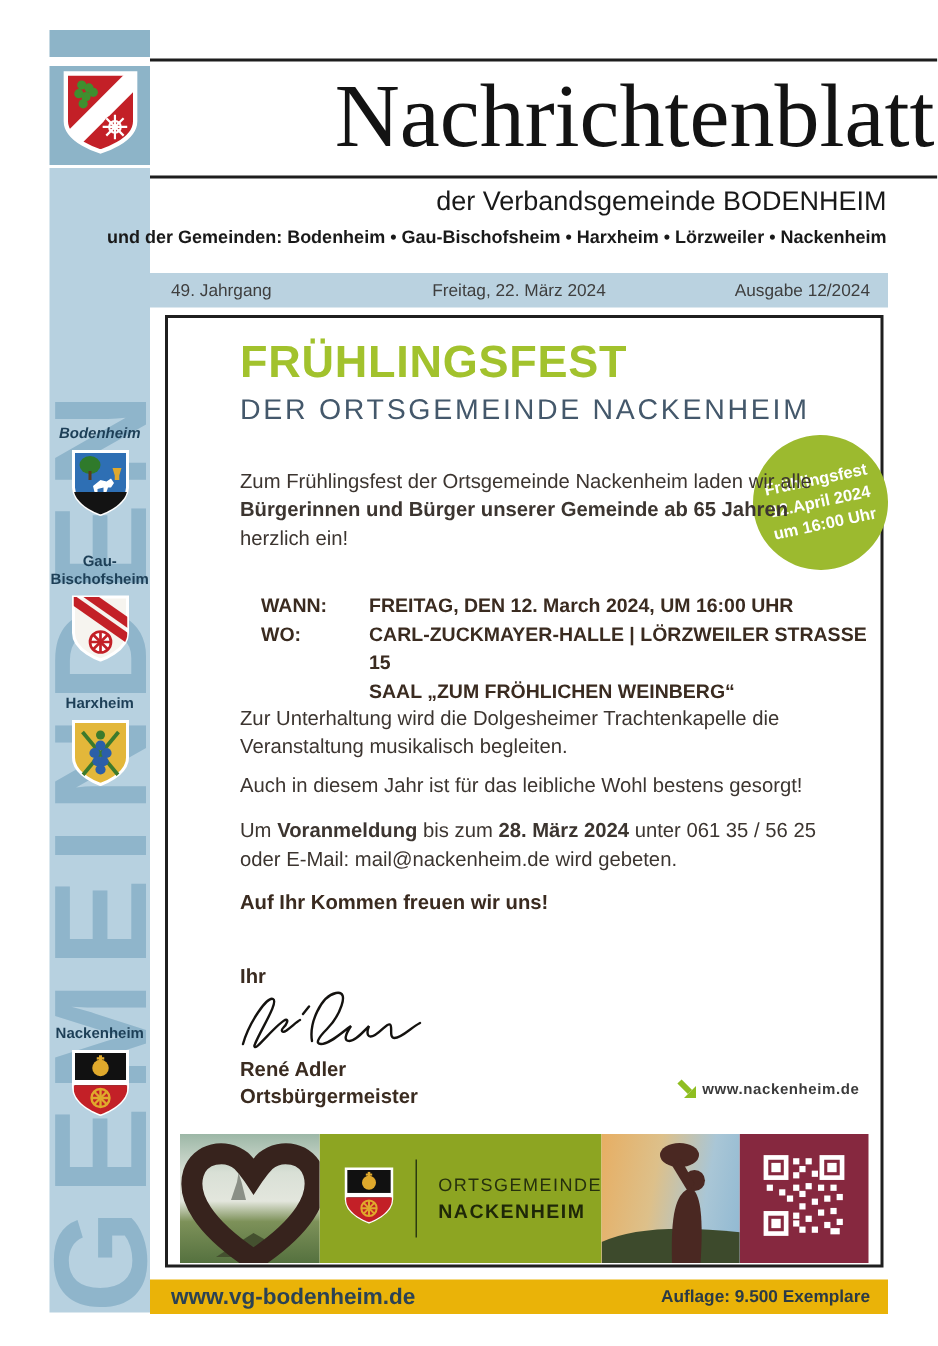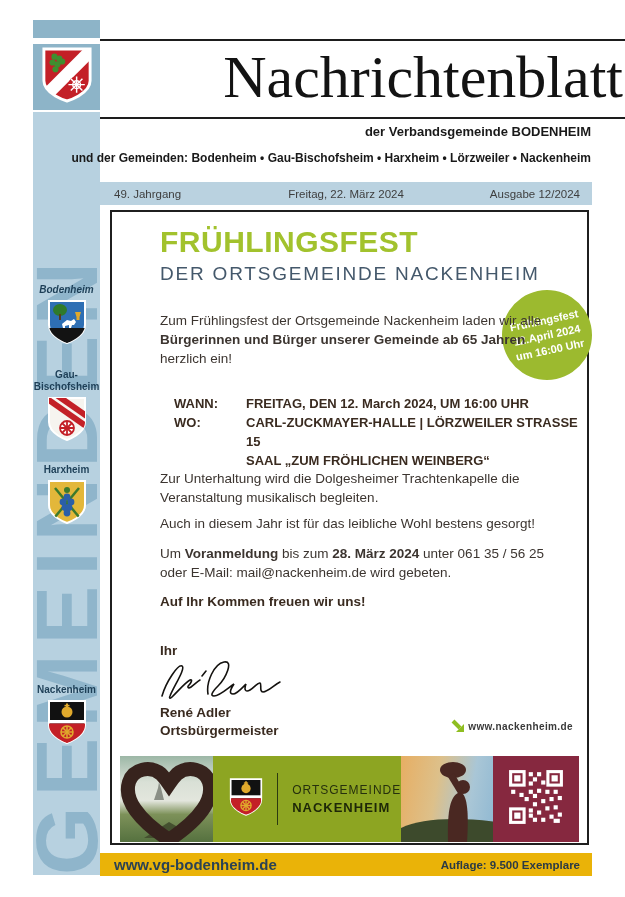--- a/index.html
+++ b/index.html
@@ -19,21 +19,21 @@
   .muni .lbl{font-size:10px;font-weight:700;color:#1d3f57;display:block;line-height:12px;}
   .muni svg{margin-top:3px;}
 
   
   .rule{position:absolute;left:100px;width:525px;background:#1d1d1d;}
   .rule.top{top:39px;height:2px;}
   .rule.bottom{top:117px;height:2px;}
   .masthead-title{position:absolute;left:100px;right:2px;top:41px;text-align:right;
                   font-family:"Liberation Serif",serif;font-size:60px;line-height:72px;
                   color:#131313;white-space:nowrap;}
-  .mast-sub1{position:absolute;right:34px;top:124px;font-size:13px;font-weight:700;color:#191919;margin-left:19px;}
+  .mast-sub1{position:absolute;right:34px;top:124px;font-size:18px;font-weight:400;color:#191919;margin-left:19px;}
   .mast-sub2{position:absolute;right:34px;top:151px;font-size:12px;font-weight:700;color:#191919;white-space:nowrap;}
 
   .issue-bar{position:absolute;left:100px;top:182px;width:492px;height:23px;background:#bad2e0;
              display:grid;grid-template-columns:1fr auto 1fr;align-items:center;
              font-size:11.5px;color:#3e3e3e;}
   .issue-bar .l{padding-left:14px;text-align:left;}
   .issue-bar .c{text-align:center;}
   .issue-bar .r{padding-right:12px;text-align:right;}
 
   

